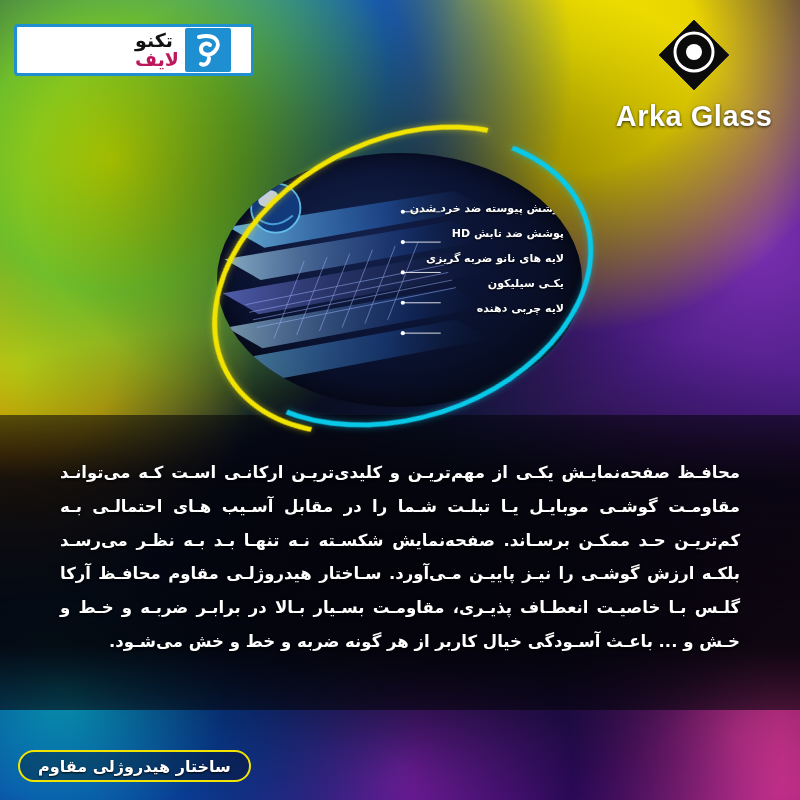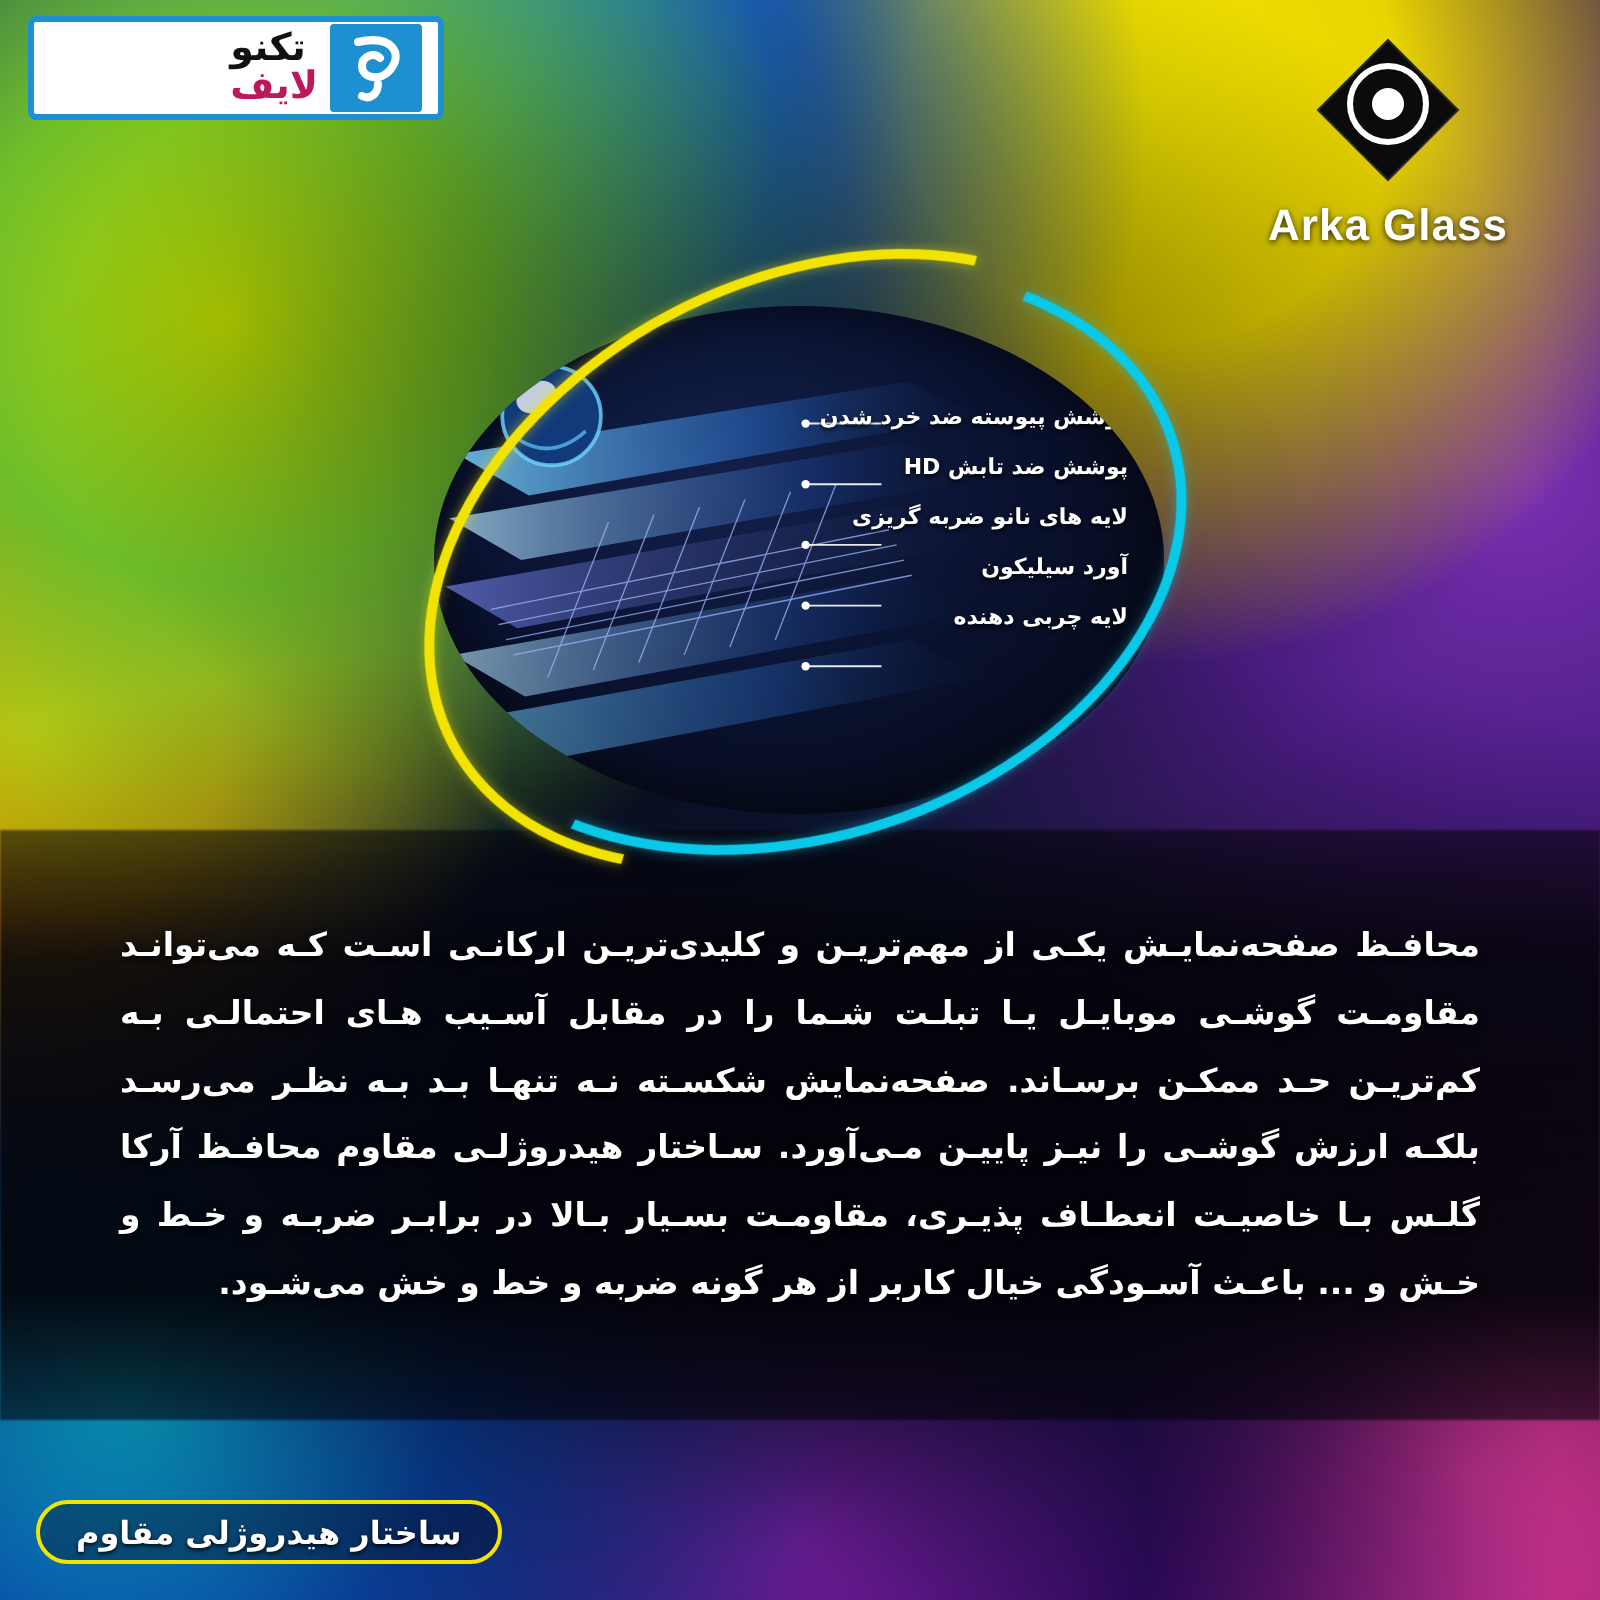--- a/index.html
+++ b/index.html
@@ -38,43 +38,43 @@
       radial-gradient(ellipse 700px 260px at 50% 72%, rgba(0,0,0,.78) 0%, rgba(0,0,0,.2) 68%, rgba(0,0,0,0) 100%);
   }
   .bg-dark-panel{
     position:absolute;left:0;right:0;top:415px;height:295px;
     background:linear-gradient(180deg, rgba(4,4,10,.55) 0%, rgba(4,4,10,.88) 22%, rgba(4,4,10,.92) 78%, rgba(4,4,10,.6) 100%);
     filter:blur(0.5px);
   }
 
   
   .brand-plate{
-    position:absolute;left:14px;top:8px;width:208px;height:52px;
+    position:absolute;left:14px;top:24px;width:240px;height:52px;
     background:#ffffff;border:3px solid #1e8fd0;border-radius:4px;
     display:flex;align-items:center;justify-content:flex-start;
-    box-sizing:border-box;padding:0 8px;
+    box-sizing:border-box;padding:0 20px;
   }
   .brand-plate .bp-text{
     display:flex;flex-direction:column;align-items:flex-end;
     line-height:1.02;margin-right:4px;
   }
   .brand-plate .bp-l1{font-size:19px;font-weight:bold;color:#111;letter-spacing:.5px;}
   .brand-plate .bp-l2{font-size:19px;font-weight:bold;color:#be185d;letter-spacing:.5px;}
   .brand-plate .bp-mark{
     width:46px;height:44px;margin-left:2px;position:relative;flex:0 0 auto;
   }
   .brand-plate .bp-mark svg{display:block;}
 
   
   .arka{
     position:absolute;right:16px;top:18px;width:180px;text-align:center;
   }
   .arka-mark{width:74px;height:74px;margin:0 auto;position:relative;}
   .arka-name{
-    margin-top:8px;color:#ffffff;font-size:22px;font-weight:bold;
+    margin-top:8px;color:#ffffff;font-size:29px;font-weight:bold;
     font-family:"Liberation Sans", sans-serif;letter-spacing:.5px;
     text-shadow:0 1px 3px rgba(0,0,0,.8);
   }
 
   
   .circle-wrap{
     position:absolute;left:207px;top:145px;width:385px;height:270px;
   }
   .circle-core{
     position:absolute;left:10px;top:8px;right:10px;bottom:8px;
@@ -231,21 +231,21 @@
           <circle cx="196" cy="126" r="2.2"></circle>
           <circle cx="196" cy="158" r="2.2"></circle>
           <circle cx="196" cy="190" r="2.2"></circle>
         </g>
       </svg>
 
       <div class="callouts">
         <div class="callout">پوشش پیوسته ضد خرد شدن</div>
         <div class="callout">پوشش ضد تابش HD</div>
         <div class="callout">لایه های نانو ضربه گریزی</div>
-        <div class="callout">آورد سیلیکون</div>
+        <div class="callout">یکـی سیلیکون</div>
         <div class="callout">لایه چربی دهنده</div>
       </div>
     </div>
     <div class="ring-arc ring-yellow"></div>
     <div class="ring-arc ring-cyan"></div>
   </div>
 
   <div class="body-text">محافـظ صفحه‌نمایـش یکـی از مهم‌تریـن و کلیدی‌تریـن ارکانـی اسـت کـه می‌توانـد مقاومـت گوشـی موبایـل یـا تبلـت شـما را در مقابل آسـیب هـای احتمالـی بـه کم‌تریـن حـد ممکـن برسـاند. صفحه‌نمایش شکسـته نـه تنهـا بـد بـه نظـر می‌رسـد بلکـه ارزش گوشـی را نیـز پاییـن مـی‌آورد. سـاختار هیدروژلـی مقاوم محافـظ آرکا گلـس بـا خاصیـت انعطـاف پذیـری، مقاومـت بسـیار بـالا در برابـر ضربـه و خـط و خـش و ... باعـث آسـودگی خیال کاربر از هر گونه ضربه و خط و خش می‌شـود.</div>
 
   <div class="badge">

